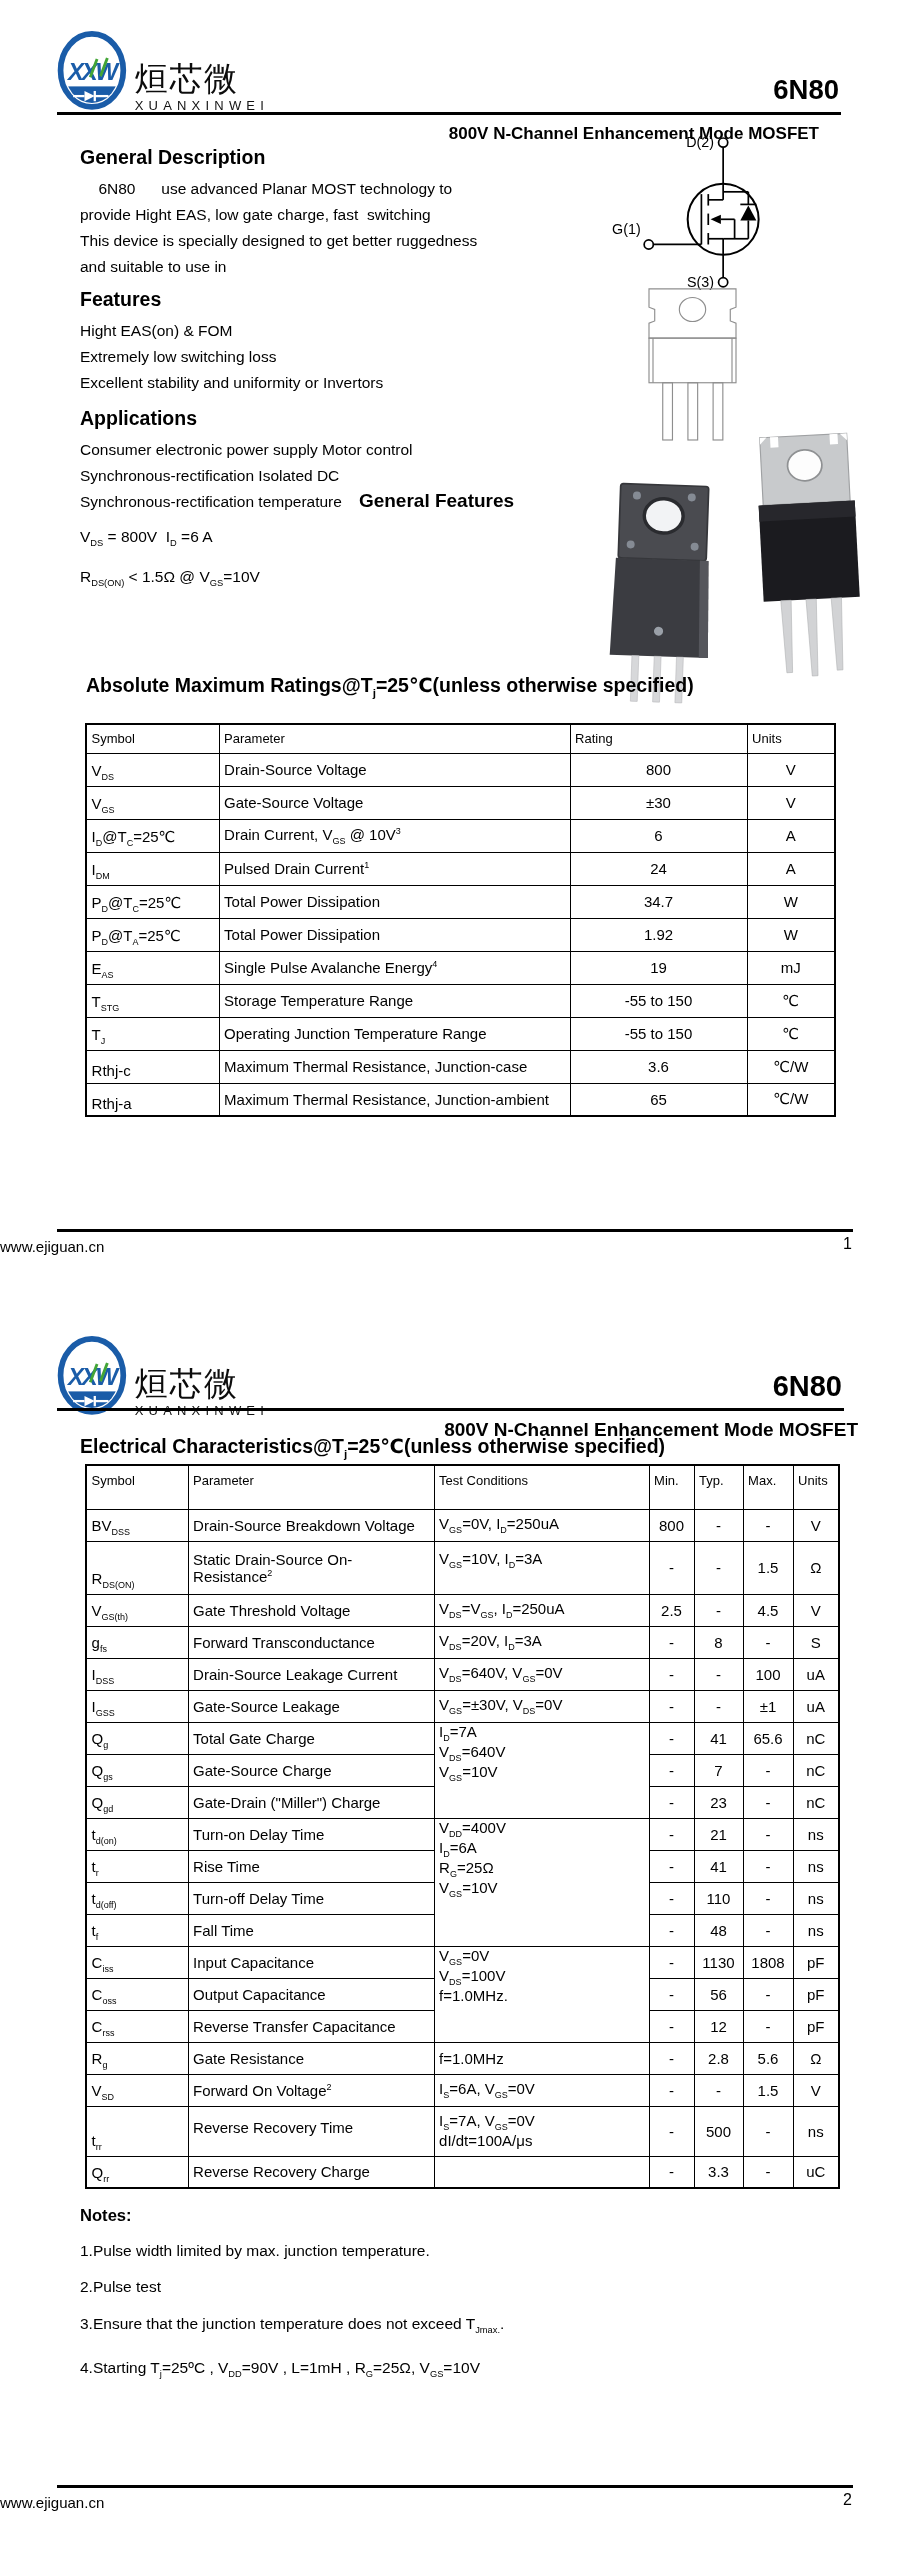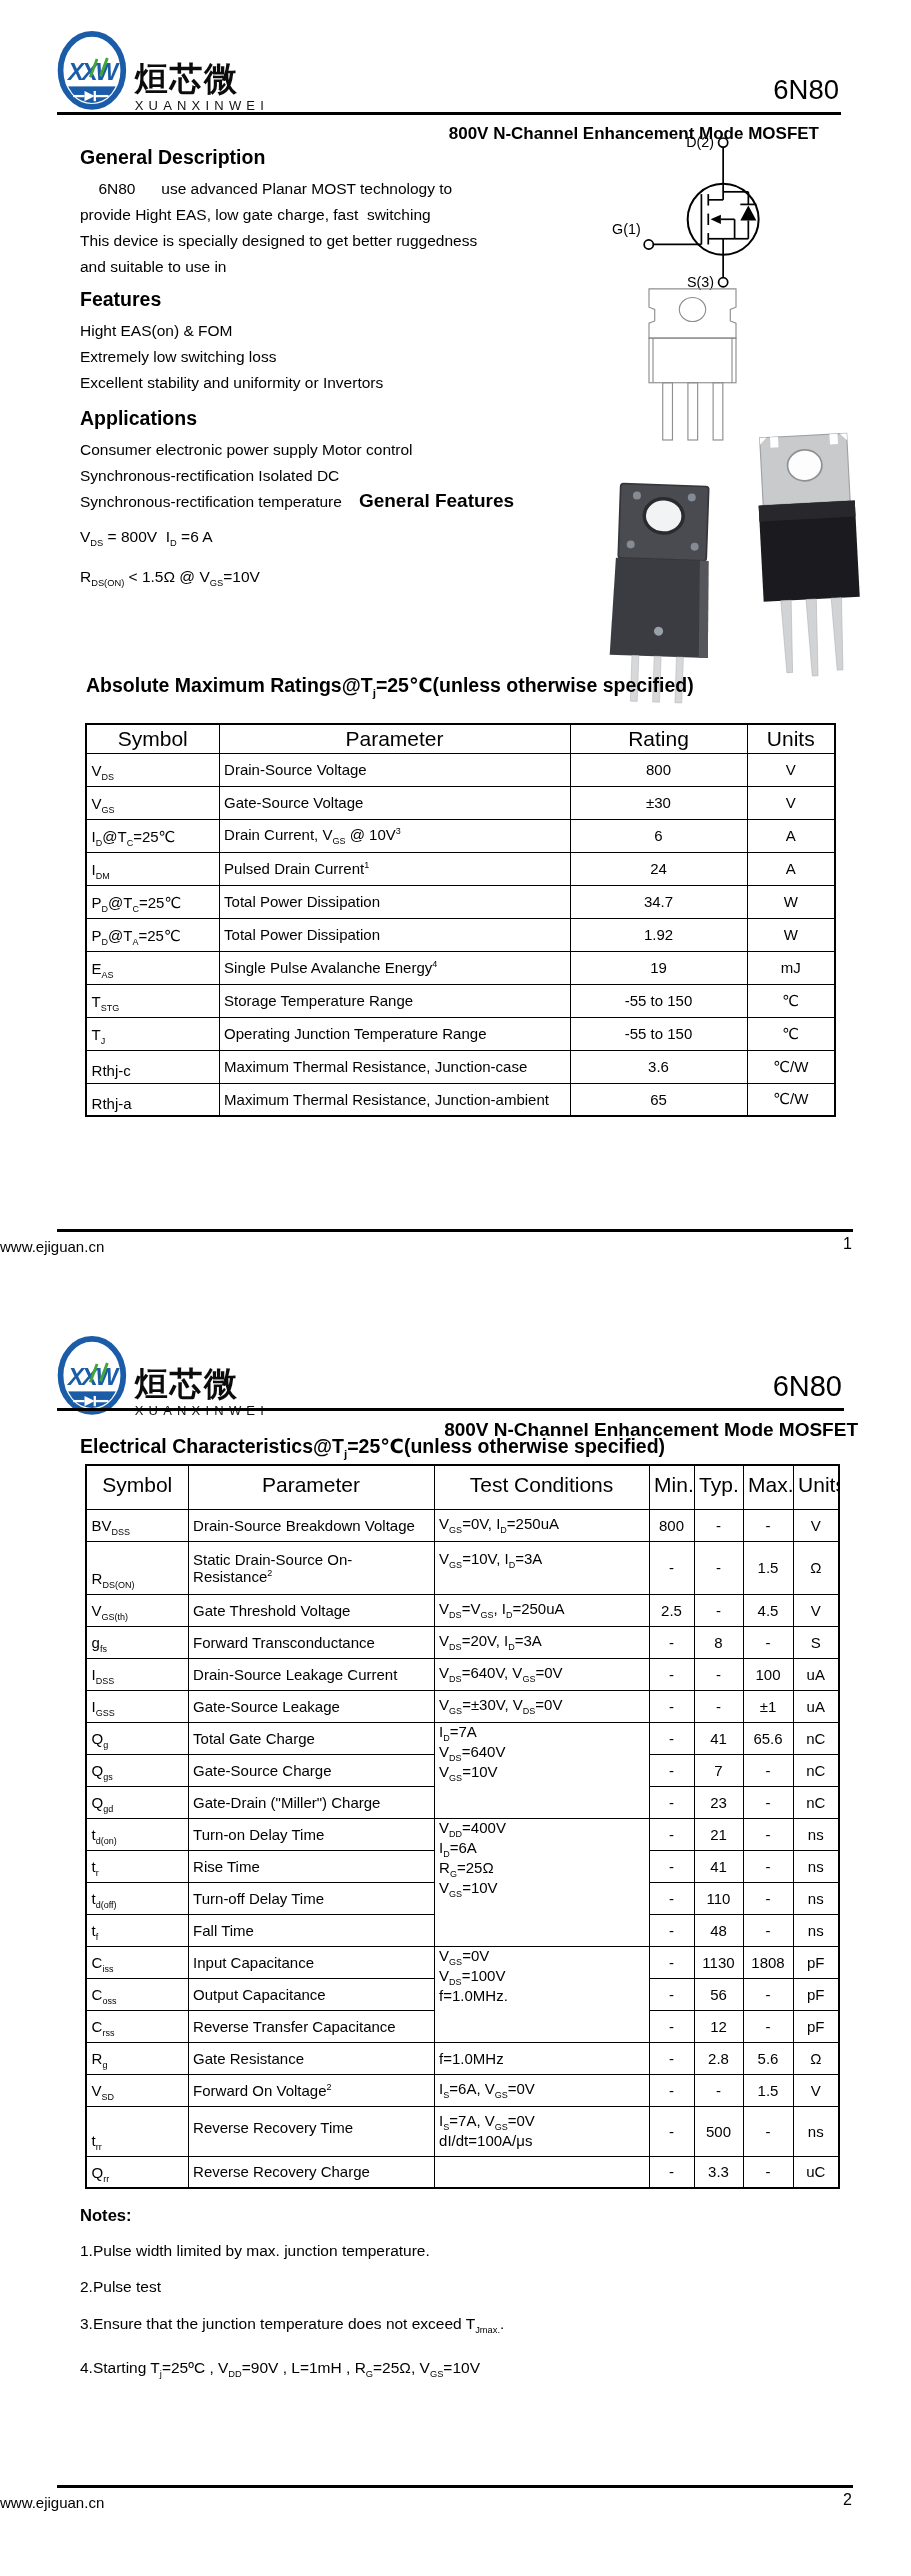--- a/index.html
+++ b/index.html
@@ -3,23 +3,23 @@
 <meta charset="utf-8">
 <style>
   *{box-sizing:border-box}
   html,body{margin:0;padding:0;background:#fff}
   body{width:911px;font-family:"Liberation Sans","DejaVu Sans",sans-serif;color:#000}
   .page{position:relative;width:911px;height:1288px;background:#fff;overflow:hidden}
 
   
   .logo-block{position:absolute;left:56px;top:29px;display:flex;align-items:flex-end;gap:5.7px}
   .logo-cnwrap{margin-top:13.8px}
-  .logo-cn{font-size:33px;font-weight:bold;letter-spacing:1.7px;line-height:1;color:#0c0c0c}
+  .logo-cn{font-size:33px;font-weight:normal;letter-spacing:1.7px;line-height:1;color:#0c0c0c}
   .logo-en{font-size:13px;letter-spacing:5.2px;margin-top:3.4px;color:#121212}
-  .part-no{position:absolute;right:72px;top:76px;font-size:27.5px;font-weight:normal;line-height:1}
+  .part-no{position:absolute;right:72px;top:76px;font-size:27.5px;font-weight:bold;line-height:1}
   .hdr-rule{position:absolute;left:57px;top:112px;height:2.9px;width:784px;background:#000}
   .subtitle{position:absolute;right:92px;top:124px;font-size:17px;font-weight:bold}
   .page2 .logo-block{top:46px}
   .page2 .part-no{top:84px;font-size:29px;right:69px}
   .page2 .hdr-rule{top:120px;width:787px}
   .page2 .subtitle{top:131px;font-size:19px;right:53px}
 
   
   .col-left{position:absolute;left:80px;top:146px;width:459px}
   .sec{font-size:19.5px;font-weight:bold;line-height:23px;margin:0}
@@ -42,21 +42,21 @@
   .photo-t{position:absolute;left:743px;top:431px}
 
   
   .tbl-title{position:absolute;font-size:19.5px;font-weight:bold;margin:0}
   .amr-title{left:86px;top:674px}
   .elec-title{left:80px;top:147px}
   table.sheet{position:absolute;left:85px;border-collapse:collapse;table-layout:fixed;background:#fff;border:2.3px solid #000}
   table.amr{top:723px;width:748px}
   table.elec{top:176px;width:752px}
   .sheet th,.sheet td{border:1.7px solid #000;font-size:15px;padding:0 4.6px;overflow:hidden}
-  .sheet th{font-weight:normal;font-size:21px;text-align:center}
+  .sheet th{font-weight:normal;font-size:13px;text-align:left}
   .amr th{height:29px}
   .amr td{height:33px}
   .elec th{height:44px;vertical-align:top;padding-top:6.9px}
   .elec td{height:32px}
   .elec tr.rh-big td{height:53px}
   .elec tr.rh-trr td{height:50px}
   .c-left{text-align:left}
   .c-center{text-align:center}
   td.sym{vertical-align:bottom;padding-bottom:3.4px}
   td.cond-merge{vertical-align:middle}

